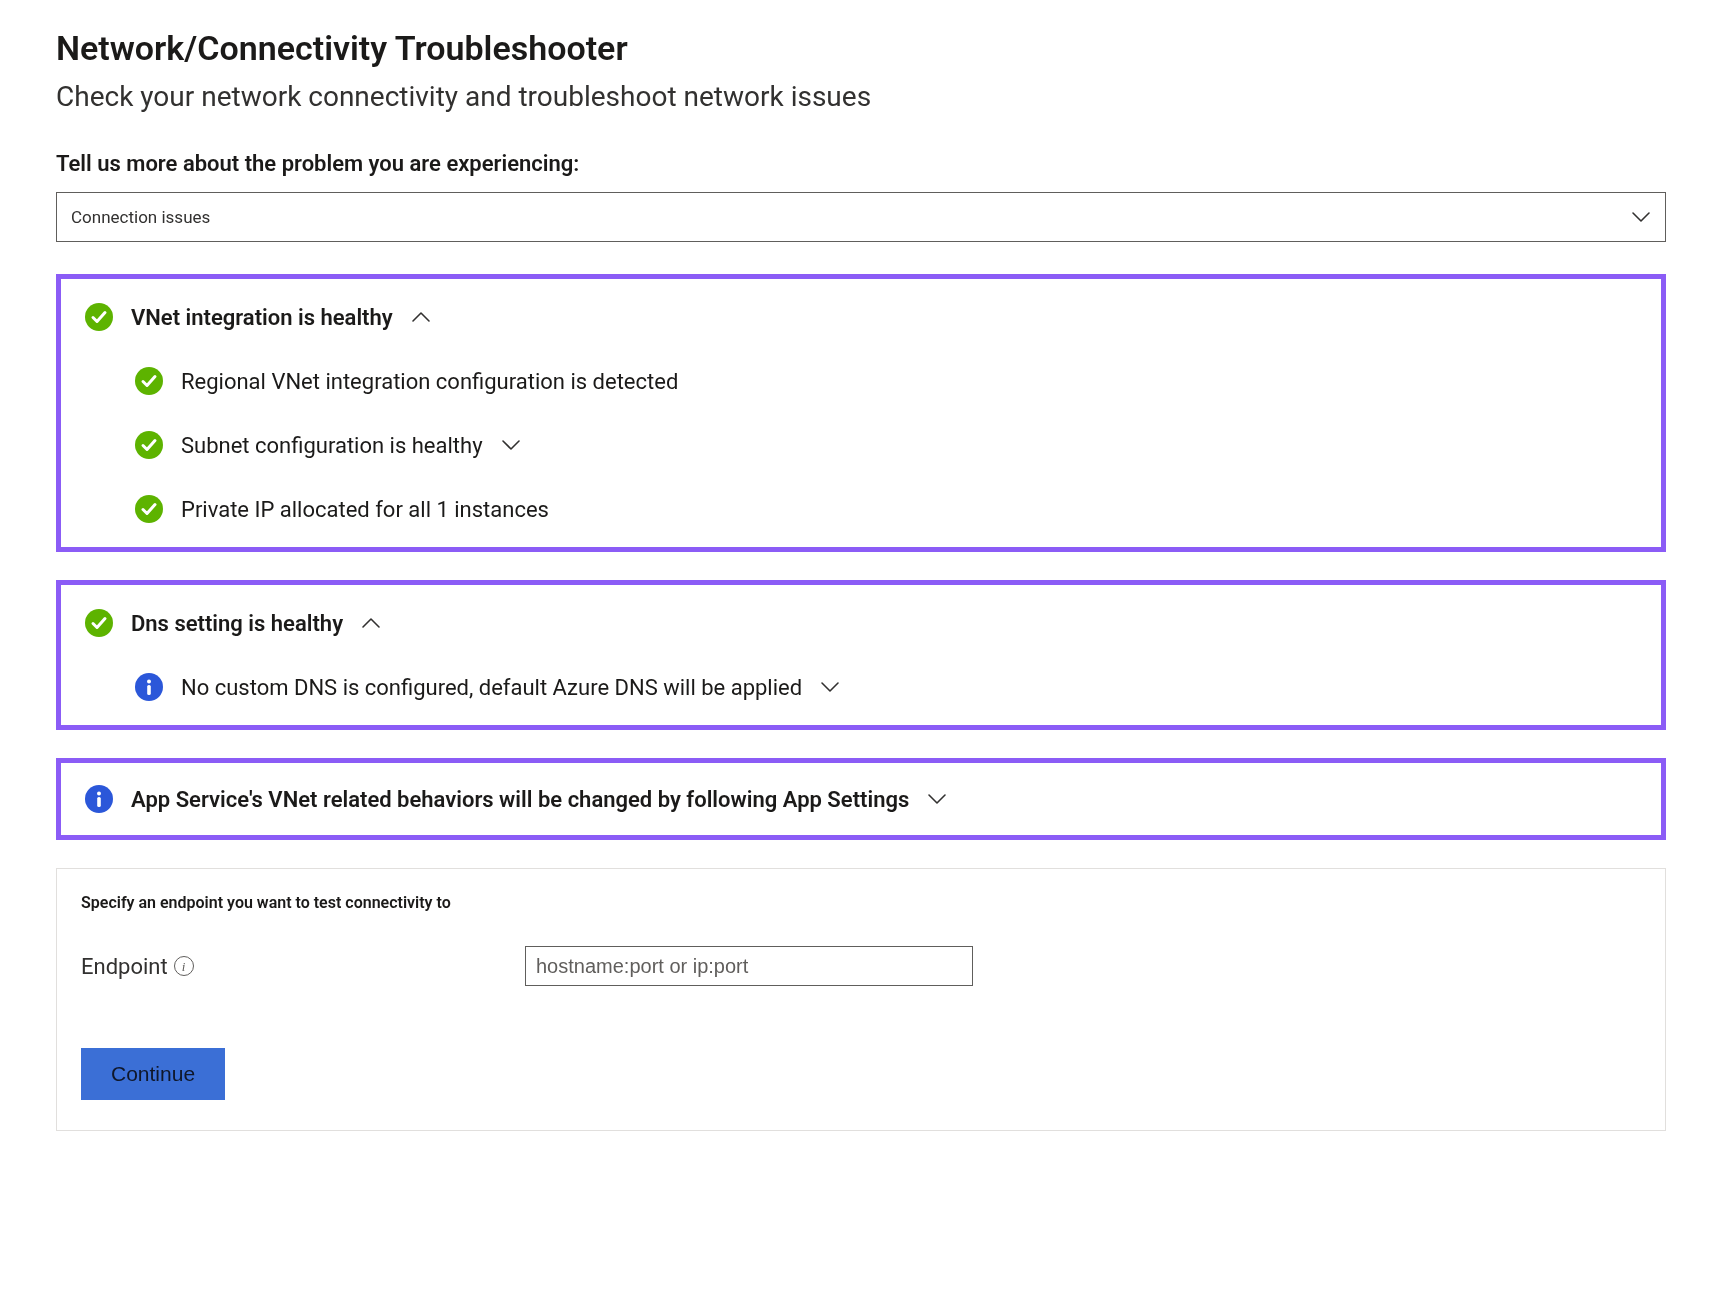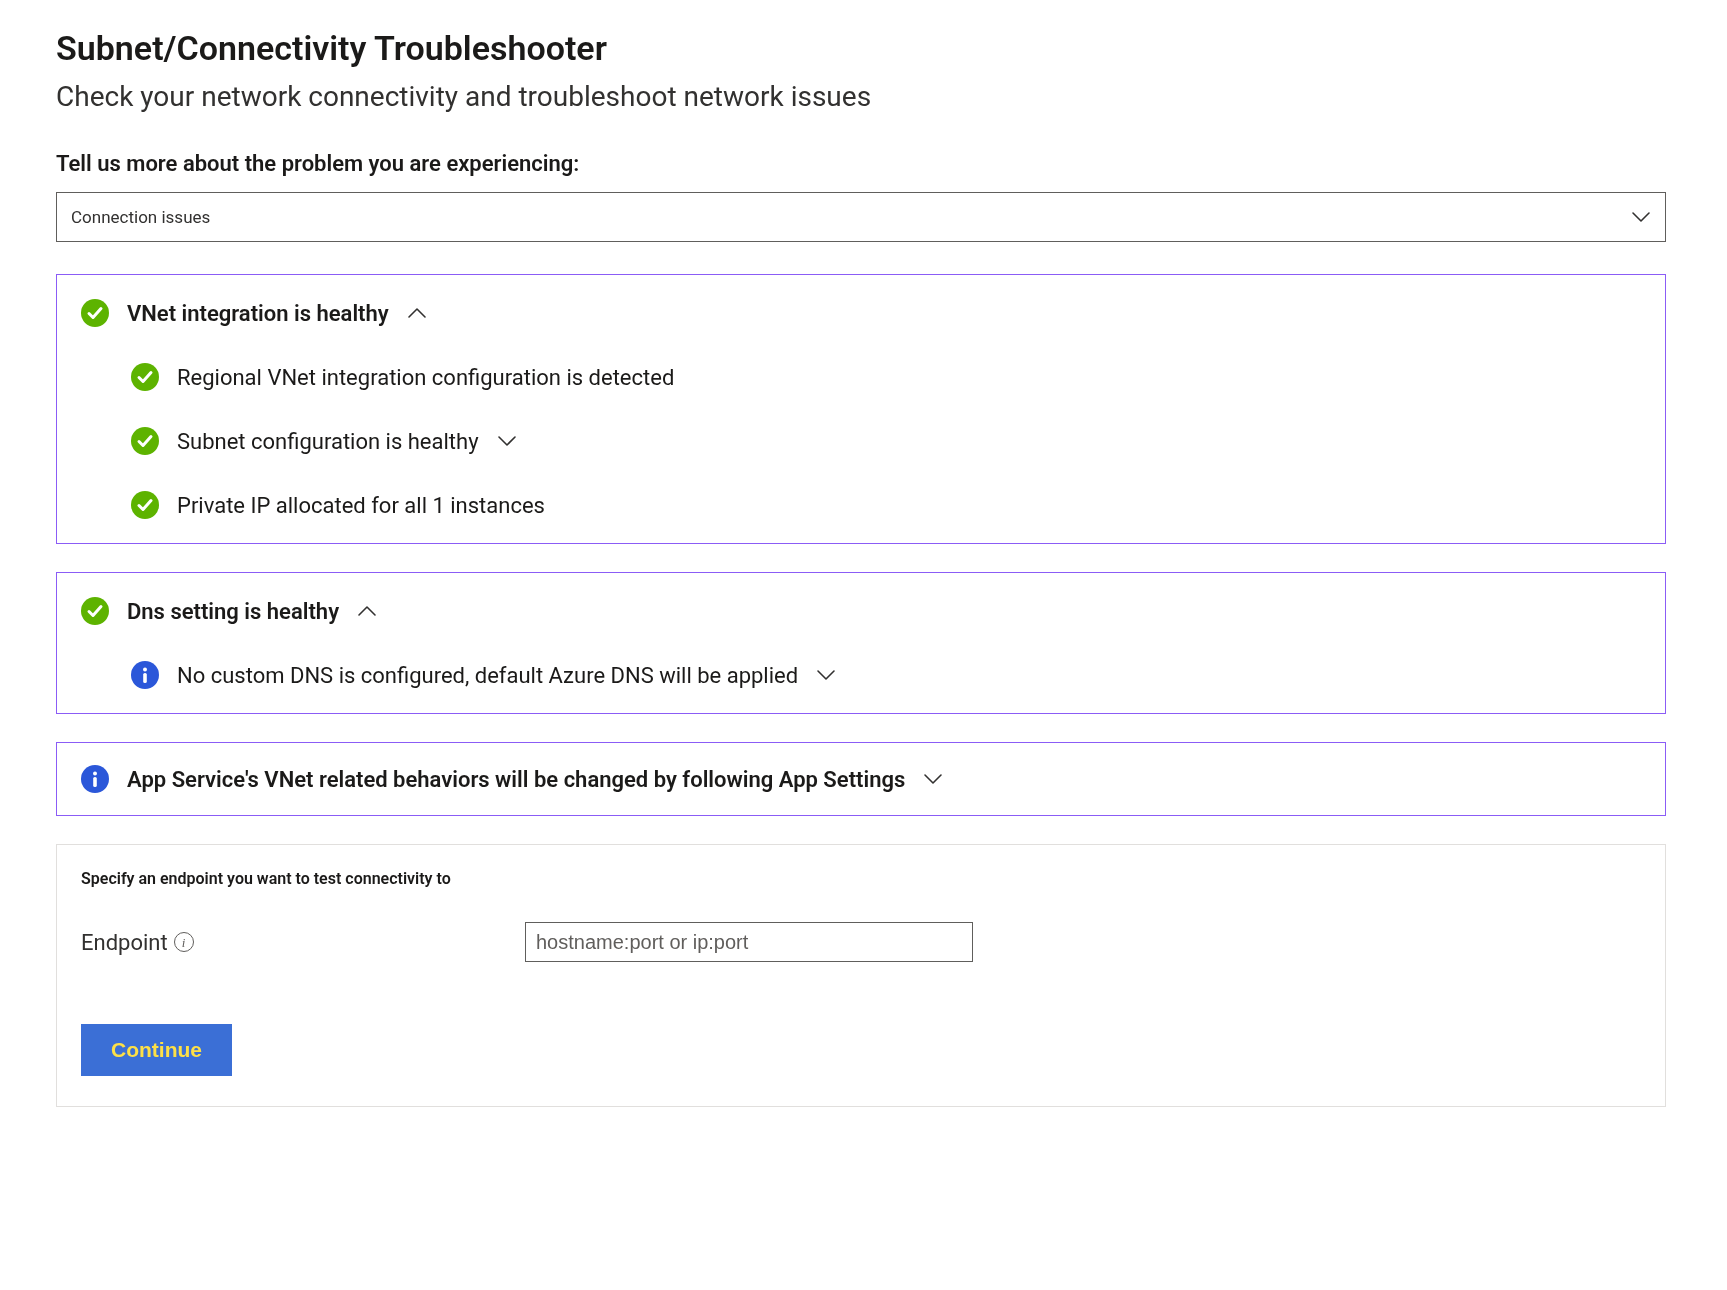--- a/index.html
+++ b/index.html
@@ -41,21 +41,21 @@
     color: #323130;
     cursor: pointer;
     margin-bottom: 32px;
   }
   .dropdown .chev {
     flex: 0 0 auto;
   }
   .panel {
     width: 100%;
     max-width: 1610px;
-    border: 1px solid #8b5cf6;
+    border: 5px solid #8b5cf6;
     background: #ffffff;
     padding: 20px 24px 20px 24px;
     margin-bottom: 28px;
   }
   .panel-row {
     display: flex;
     align-items: center;
     gap: 18px;
     padding: 4px 0;
   }
@@ -129,24 +129,24 @@
     border: 1px solid #605e5c;
     font-size: 20px;
     padding: 0 10px;
     color: #323130;
   }
   .endpoint-input::placeholder {
     color: #605e5c;
   }
   .continue-btn {
     background: #3b6fd6;
-    color: #fde047;
+    color: #0f172a;
     border: none;
     font-size: 21px;
-    font-weight: 700;
+    font-weight: 400;
     padding: 14px 30px;
     cursor: pointer;
   }
 </style>
 </head>
 <body>
 
 <svg width="0" height="0" style="position:absolute">
   <defs>
     <symbol id="sym-check" viewBox="0 0 28 28">
@@ -160,21 +160,21 @@
     </symbol>
     <symbol id="sym-chev-up" viewBox="0 0 20 12">
       <path d="M2 10 L10 2 L18 10" stroke="#323130" stroke-width="1.6" fill="none" stroke-linecap="round" stroke-linejoin="round"></path>
     </symbol>
     <symbol id="sym-chev-down" viewBox="0 0 20 12">
       <path d="M2 2 L10 10 L18 2" stroke="#323130" stroke-width="1.6" fill="none" stroke-linecap="round" stroke-linejoin="round"></path>
     </symbol>
   </defs>
 </svg>
 
-<h1 class="page-title">Subnet/Connectivity Troubleshooter</h1>
+<h1 class="page-title">Network/Connectivity Troubleshooter</h1>
 <div class="page-subtitle">Check your network connectivity and troubleshoot network issues</div>
 
 <div class="prompt-label">Tell us more about the problem you are experiencing:</div>
 
 <div class="dropdown">
   <span>Connection issues</span>
   <span class="chev">
     <svg width="20" height="12">
         <use href="#sym-chev-down"></use>
       </svg>

